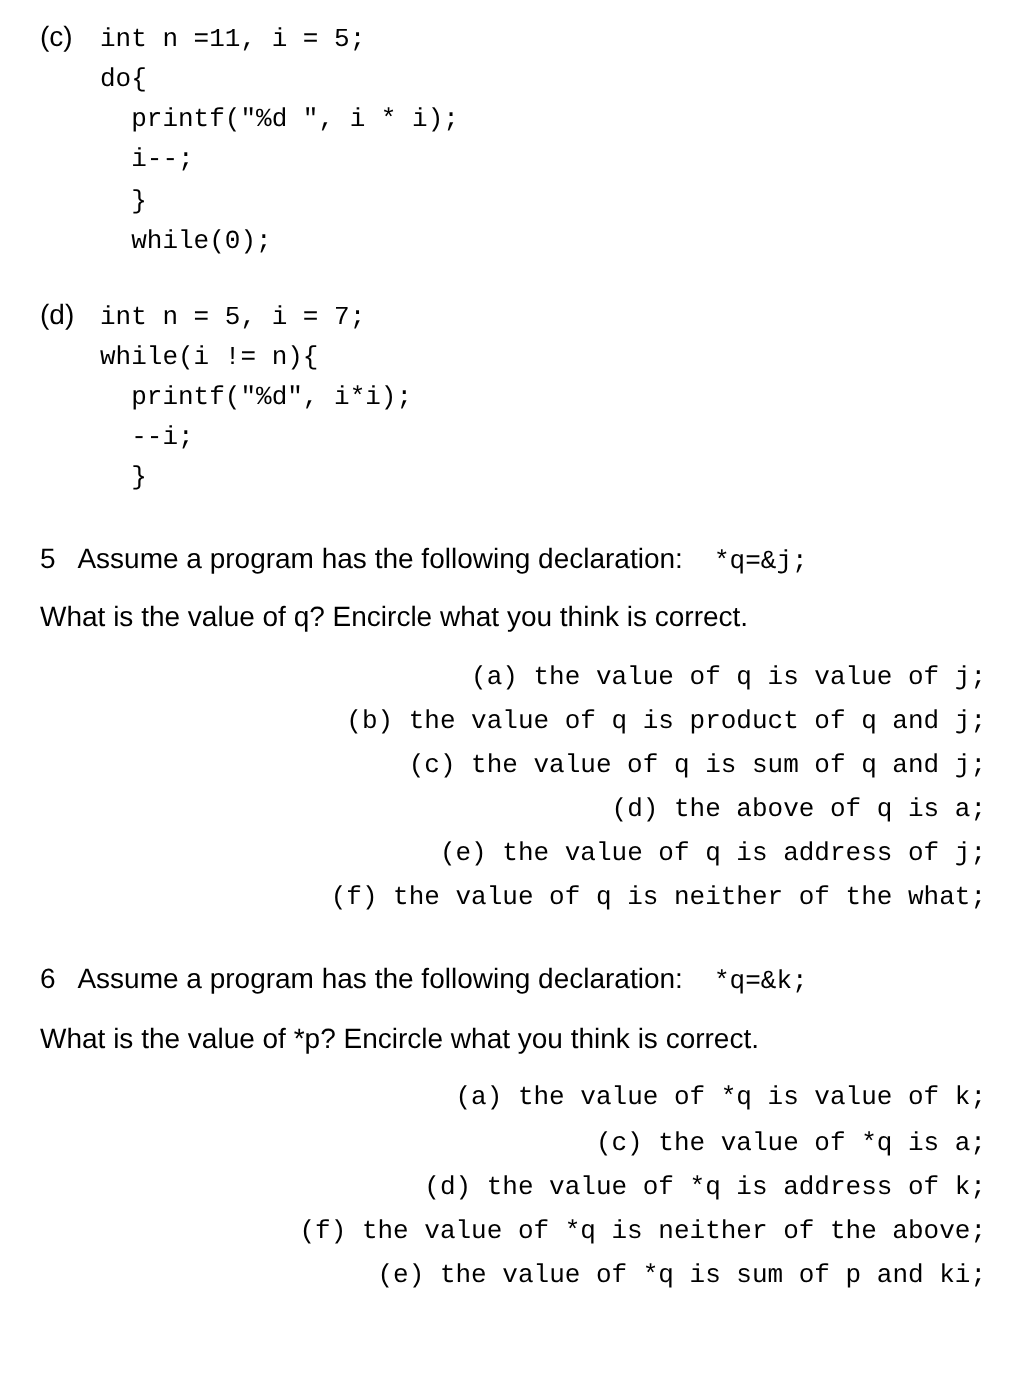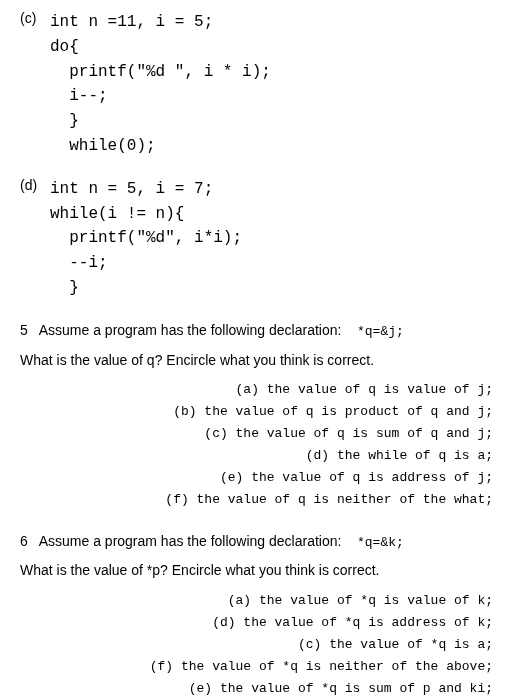--- a/index.html
+++ b/index.html
@@ -59,21 +59,21 @@
       vertical-align: top;
     }
 
     .part-row {
       display: flex;
       margin-bottom: 2px;
     }
 
     .part-code {
       font-family: 'Courier New', Courier, monospace;
-      font-size: 16px;
+      font-size: 13px;
       line-height: 1.55;
       white-space: pre;
     }
   </style>
 </head>
 <body>
 
 <div class="section">
   <div class="part-row">
     <span class="part-label">(c)</span>
@@ -103,35 +103,35 @@
     &nbsp;
     <span>Assume a program has the following declaration:</span>
     &nbsp;&nbsp;
     <span class="inline-code">*q=&amp;j;</span>
   </div>
   <div class="question-sub">What is the value of q? Encircle what you think is correct.</div>
   <div class="options">
     <div class="option-line">(a)  the value of q is value of j;</div>
     <div class="option-line">(b)  the value of q is product of q and j;</div>
     <div class="option-line">(c)  the value of q is sum of q and j;</div>
-    <div class="option-line">(d)  the while of q is a;</div>
+    <div class="option-line">(d)  the above of q is a;</div>
     <div class="option-line">(e)  the value of q is address of j;</div>
     <div class="option-line">(f)  the value of q is neither of the what;</div>
   </div>
 </div>
 
 <div class="section" style="margin-top: 16px;">
   <div class="question-header">
     <span>6</span>
     &nbsp;
     <span>Assume a program has the following declaration:</span>
     &nbsp;&nbsp;
     <span class="inline-code">*q=&amp;k;</span>
   </div>
   <div class="question-sub">What is the value of *p? Encircle what you think is correct.</div>
   <div class="options">
     <div class="option-line">(a)  the value of *q is value of k;</div>
+    <div class="option-line">(c)  the value of *q is a;</div>
     <div class="option-line">(d)  the value of *q is address of k;</div>
-    <div class="option-line">(c)  the value of *q is a;</div>
     <div class="option-line">(f)  the value of *q is neither of the above;</div>
     <div class="option-line">(e)  the value of *q is sum of p and ki;</div>
   </div>
 </div>
 
 </body></html>

